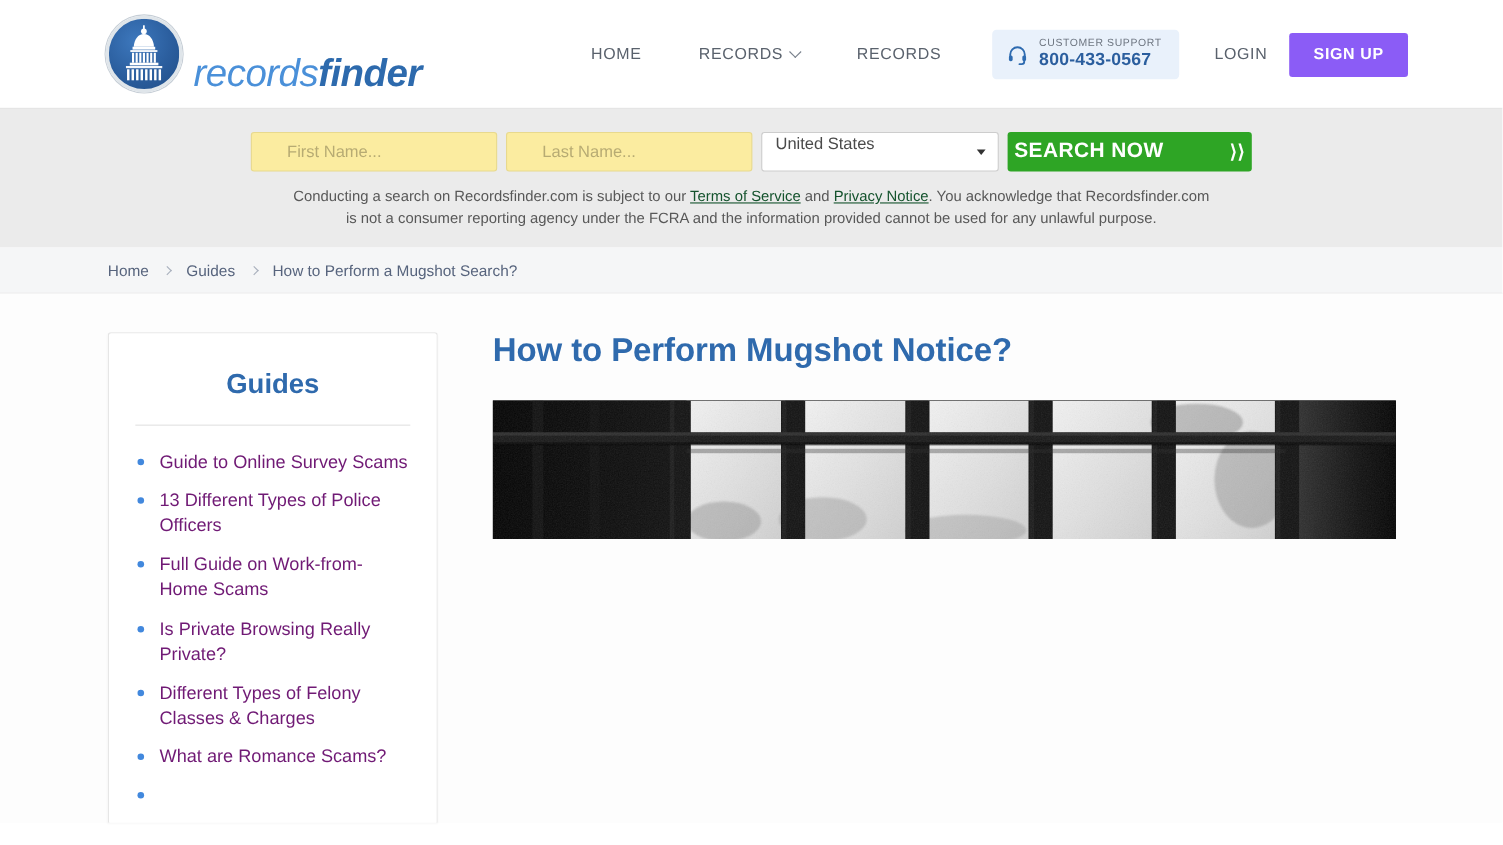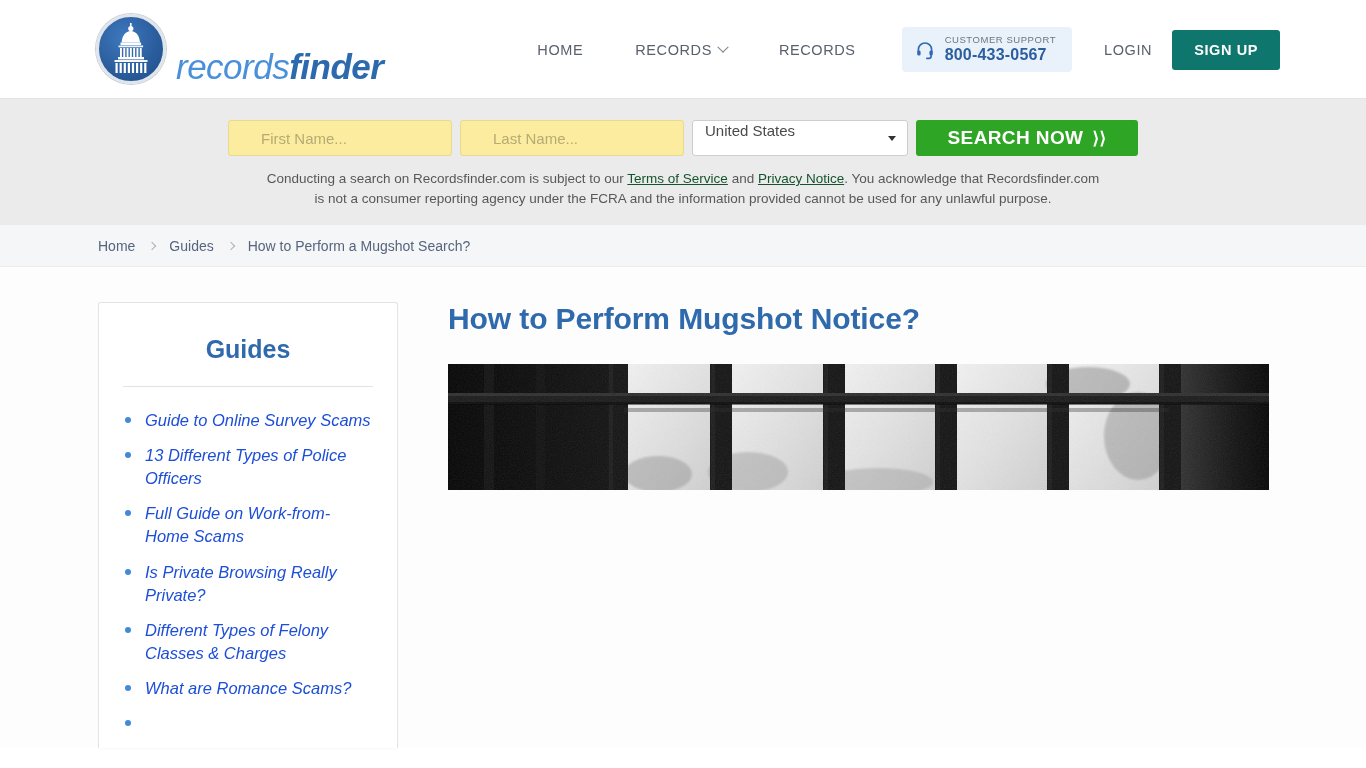--- a/index.html
+++ b/index.html
@@ -79,21 +79,21 @@
     font-size: 9.5px; color: #6d7580; letter-spacing: 0.55px;
   }
   .support-phone {
     font-size: 16px; font-weight: 700; color: #2b5e9e; letter-spacing: 0.2px;
   }
   .login-link {
     color: #59616c; font-size: 14.5px; letter-spacing: 0.6px;
     padding: 0 20px; text-decoration: none; cursor: pointer;
   }
   .signup-btn {
-    background: #0f766e;
+    background: #8b5cf6;
     color: #fff;
     font-size: 14.5px;
     font-weight: 700;
     letter-spacing: 0.6px;
     border: none;
     border-radius: 3px;
     padding: 12px 22px;
     cursor: pointer;
     font-family: "Liberation Sans", sans-serif;
   }
@@ -148,21 +148,21 @@
     width: 222px; height: 36px;
     background: #2ea525;
     border: none;
     border-radius: 3px;
     color: #fff;
     font-size: 19px;
     font-weight: 700;
     letter-spacing: 0.4px;
     cursor: pointer;
     font-family: "Liberation Sans", sans-serif;
-    display: flex; align-items: center; justify-content: center; gap: 9px;
+    display: flex; align-items: center; justify-content: space-between; gap: 9px;
   }
   .search-btn .arrows { font-size: 17px; }
 
   .disclaimer {
     margin: 13px auto 0;
     width: 840px;
     text-align: center;
     font-size: 13.5px;
     line-height: 1.45;
     color: #585858;
@@ -233,25 +233,24 @@
   }
   .sb-list li::before {
     content: "";
     position: absolute;
     left: 2px; top: 8px;
     width: 6px; height: 6px;
     border-radius: 50%;
     background: #4288dd;
   }
   .sb-list a {
-    color: #1d4ed8;
+    color: #701a75;
     font-size: 16.5px;
     text-decoration: none;
     cursor: pointer;
-    font-style: italic;
   }
 
   .main {
     flex: 1;
     padding-left: 50px;
     padding-right: 88px;
   }
   .main h1 {
     margin: 0 0 28px;
     font-size: 30px;

